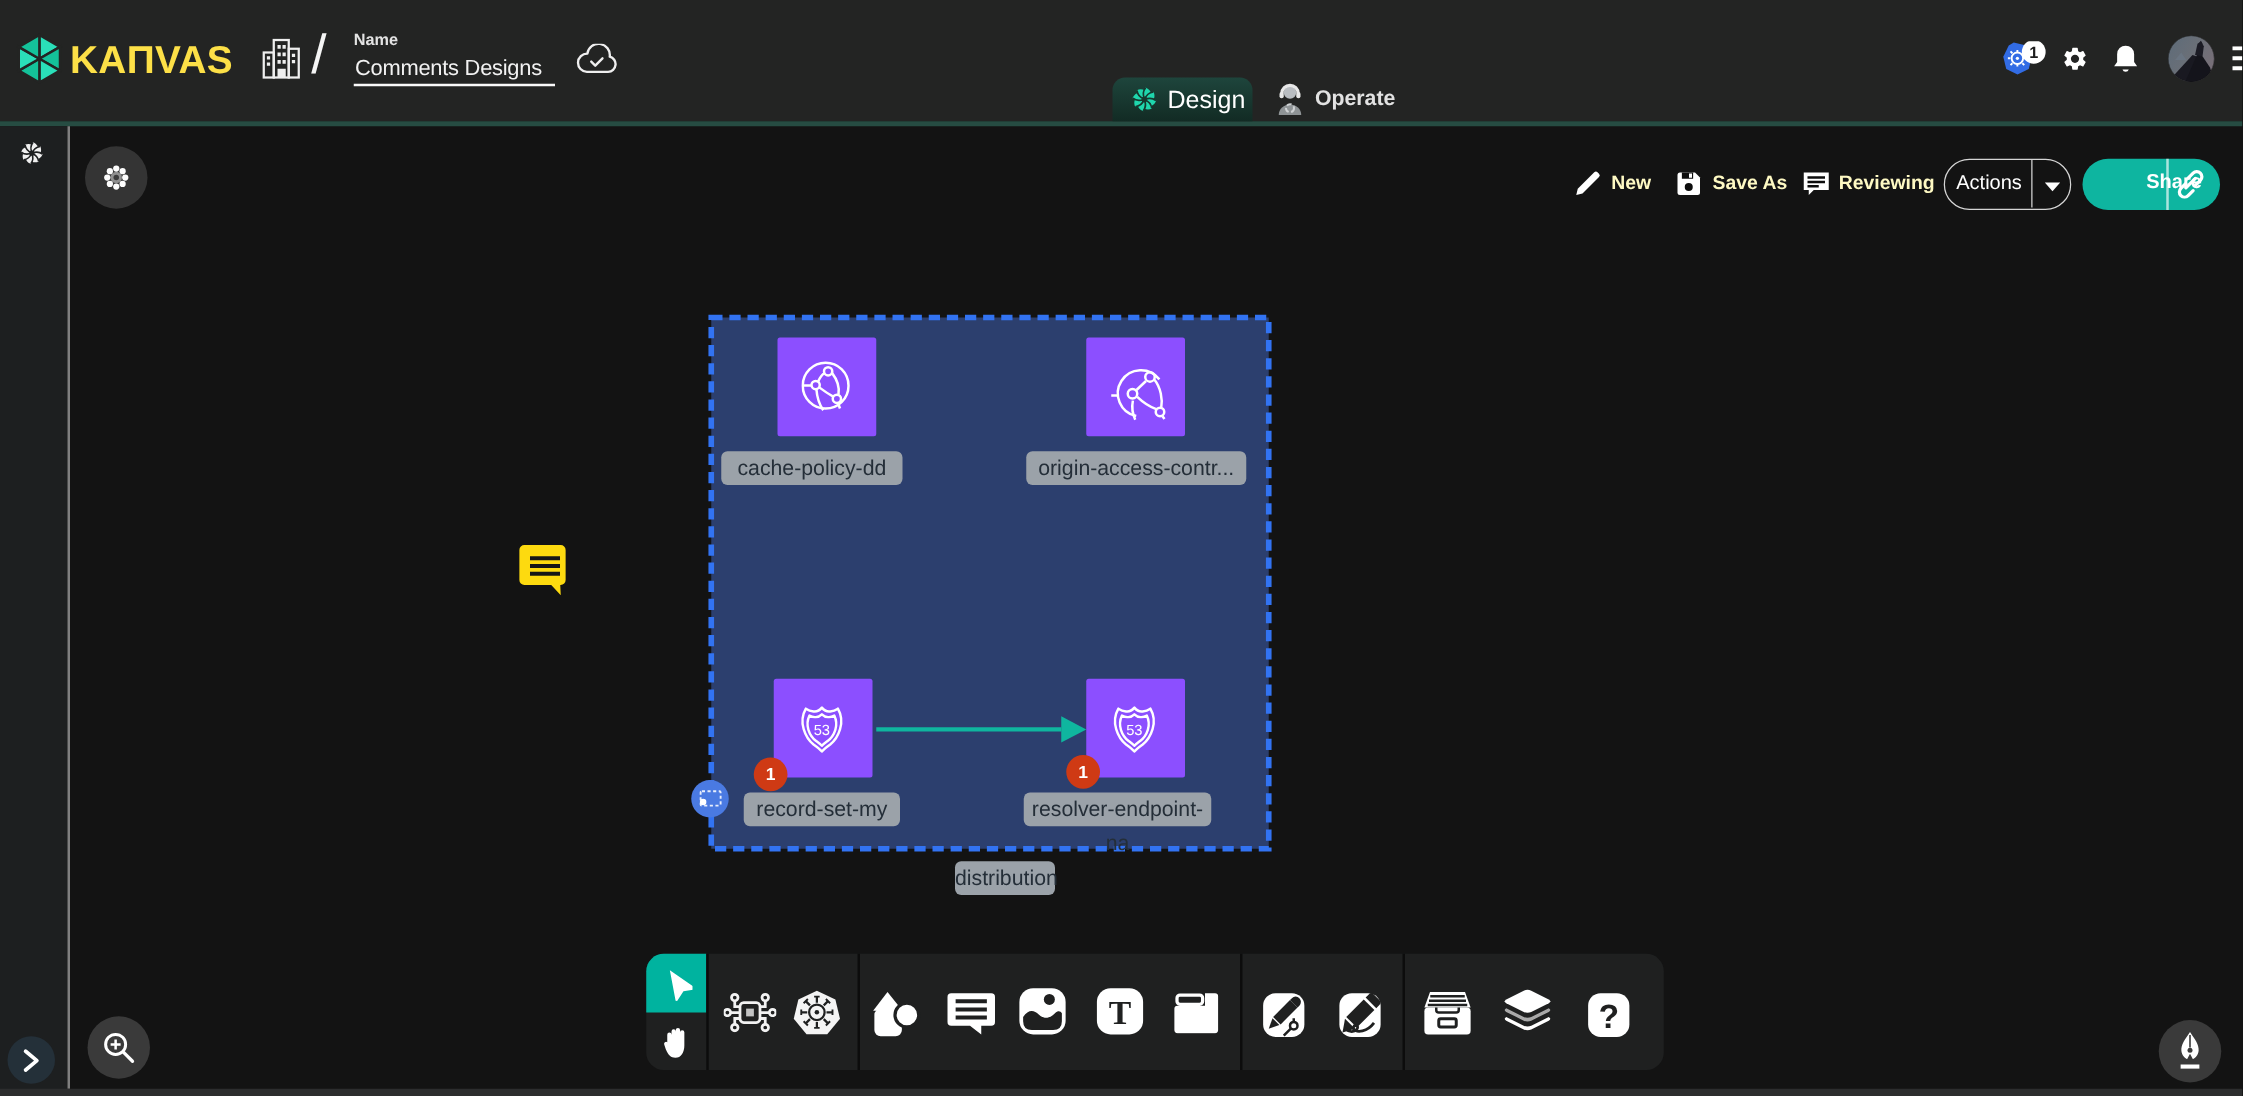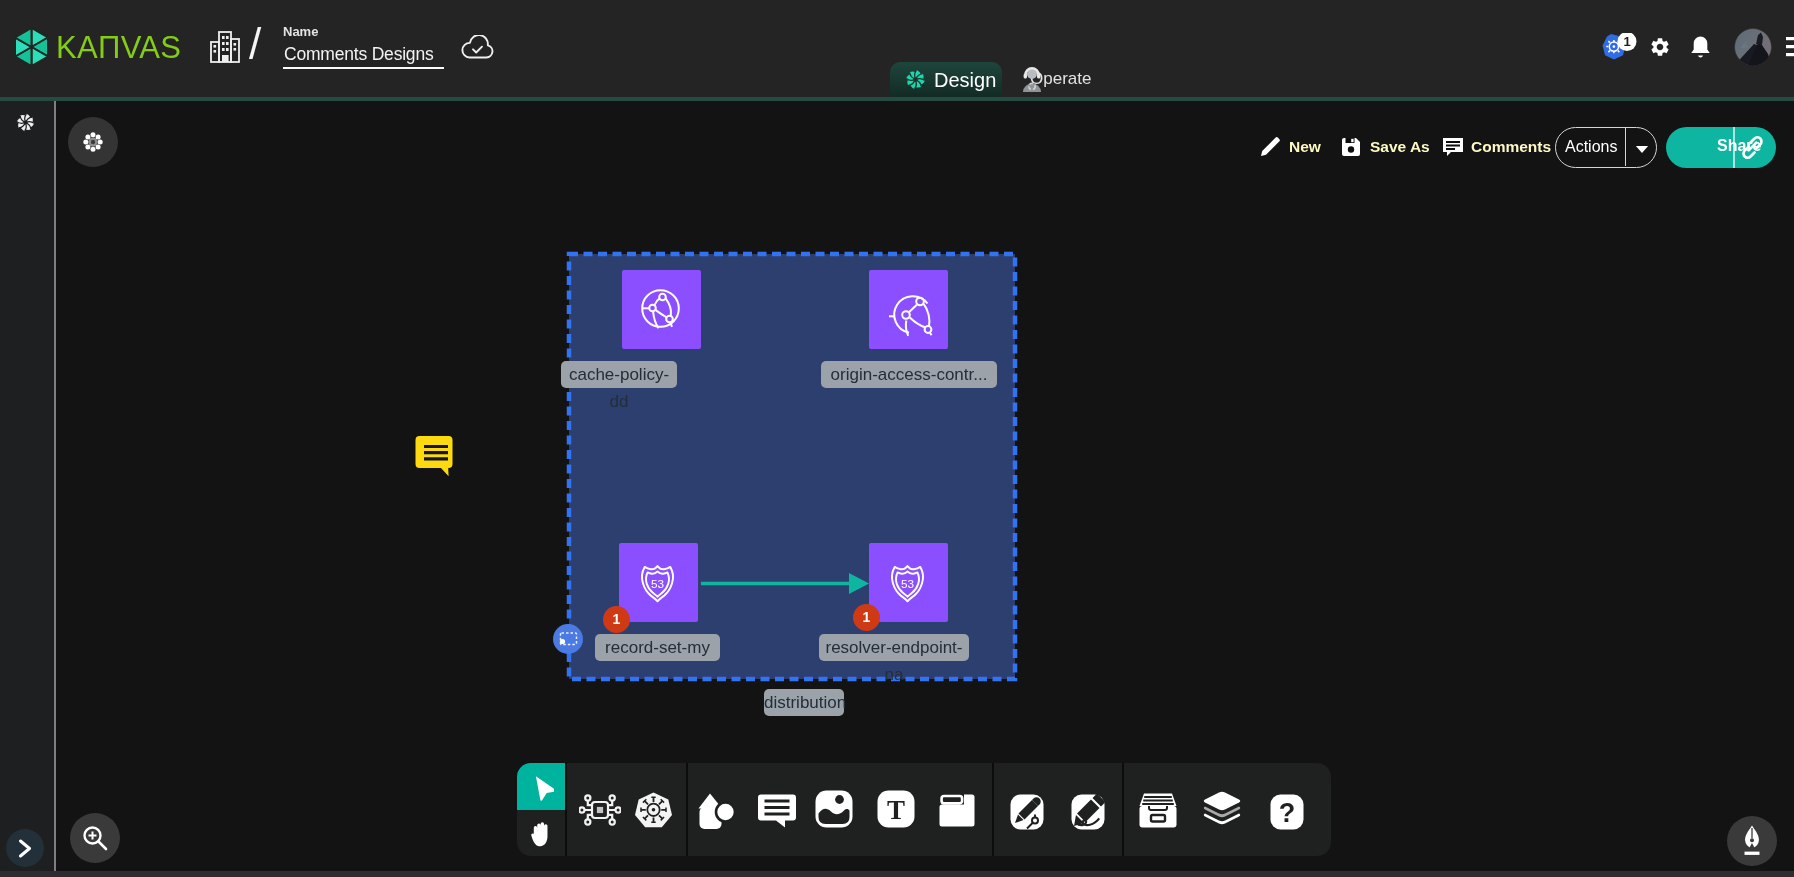--- a/index.html
+++ b/index.html
@@ -1,30 +1,30 @@
 <!DOCTYPE html>
 <html><head><meta charset="utf-8">
 <style>
   html,body{margin:0;padding:0;width:1794px;height:877px;overflow:hidden;background:#131313;
     font-family:"Liberation Sans", sans-serif;}
   .abs{position:absolute;}
   #stage{position:relative;width:1794px;height:877px;}
   
   #header{left:0;top:0;width:1794px;height:97px;background:#232423;}
   #tealline{left:0;top:97px;width:1794px;height:4px;background:#264c42;}
-  #brand{left:56px;top:30px;font-size:31px;font-weight:normal;letter-spacing:0.3px;color:#84cc16;text-align:right;}
+  #brand{left:56px;top:30px;font-size:31px;font-weight:bold;letter-spacing:0.3px;color:#fde047;text-align:right;}
   #namelabel{left:283px;top:24px;font-size:13px;font-weight:bold;color:#e3e3e3;}
   #namevalue{left:284px;top:44px;font-size:17.5px;letter-spacing:-0.2px;color:#f2f2f2;}
   #underline{left:283px;top:67px;width:161px;height:2px;background:#fafafa;}
   #slash{left:249px;top:19px;font-size:44px;font-weight:100;color:#f5f5f5;}
   
   .tab{top:62px;height:35px;border-radius:10px 10px 0 0;}
   #tabDesign{left:890px;width:112px;background:linear-gradient(180deg,#1e453c 0%,#122b24 100%);}
   #tabDesign .txt{position:absolute;left:44px;top:7px;font-size:20px;color:#fff;}
-  #tabOperate{left:984px;width:128px;}
+  #tabOperate{left:1006px;width:128px;font-weight:bold;}
   #tabOperate .txt{position:absolute;left:46px;top:7px;font-size:17px;color:#e2e2e2;}
   
   #sidebar{left:0;top:101px;width:54px;height:776px;background:#1d1f20;}
   #sidediv{left:54px;top:101px;width:1.5px;height:770px;background:#7f7f7f;}
   
   #circlebtn{left:68px;top:117px;width:50px;height:50px;border-radius:50%;background:#343434;}
   .rowtxt{font-size:15.5px;color:#fef9c3;font-weight:bold;}
   #actions{left:1555px;top:127px;width:102px;height:41px;border:1.5px solid #d5d5d5;border-radius:21px;box-sizing:border-box;}
   #actions .txt{position:absolute;left:9px;top:10px;font-size:16px;color:#fff;}
   #actions .sep{position:absolute;left:69px;top:0;width:1px;height:38px;background:#d5d5d5;}
@@ -227,21 +227,21 @@
     <rect x="5.5" y="2" width="9" height="5" fill="#0d0d0d"></rect>
     <rect x="11.2" y="2.8" width="2.4" height="3.4" fill="#fff"></rect>
   </svg>
   <div class="abs rowtxt" style="left:1370px;top:138px">Save As</div>
   <svg class="abs" style="left:1441px;top:136px" width="24" height="23" viewBox="0 0 24 23">
     <path d="M2 2 h20 v14 h-12 l-4 4 v-4 h-4 Z" fill="#fff"></path>
     <g stroke="#0d0d0d" stroke-width="2">
         <path d="M5 6 h14 M5 9.5 h14 M5 13 h9"></path>
       </g>
   </svg>
-  <div class="abs rowtxt" style="left:1471px;top:138px">Comments</div>
+  <div class="abs rowtxt" style="left:1471px;top:138px">Reviewing</div>
   <div id="actions" class="abs">
       <span class="txt">Actions</span>
       <span class="sep"></span>
     <svg style="position:absolute;left:79px;top:17px" width="14" height="9" viewBox="0 0 16 10">
         <polygon points="1,1 15,1 8,9" fill="#fff"></polygon>
       </svg>
   </div>
   <div id="share" class="abs">
       <span class="txt">Share</span>
       <span class="sep"></span>
@@ -304,21 +304,21 @@
       <path d="M18 9.3 C16.5 10.8 14.5 11.6 12.5 11.4 C11 11.3 9.5 10.8 8.3 10.2 C6.7 13.6 6.4 17.8 7.5 21.3 C8.6 24.8 10.8 28 13.5 30 C15.2 31.3 16.8 32.4 18 33.8 C19.2 32.4 20.8 31.3 22.5 30 C25.2 28 27.4 24.8 28.5 21.3 C29.6 17.8 29.3 13.6 27.7 10.2 C26.5 10.8 25 11.3 23.5 11.4 C21.5 11.6 19.5 10.8 18 9.3 Z"></path>
     </g>
     <text x="18" y="25.5" font-size="11.5" fill="#fff" text-anchor="middle">53</text>
   </svg>
 
   <svg class="abs" style="left:695px;top:565px" width="180" height="40" viewBox="0 0 180 40">
     <line x1="6" y1="18.5" x2="154" y2="18.5" stroke="#0fb69f" stroke-width="3.5"></line>
     <polygon points="154,8 174,18.5 154,29" fill="#0fb69f"></polygon>
   </svg>
 
-  <div class="abs nlabel" style="left:561px;top:361px;width:116px">cache-policy-dd</div>
+  <div class="abs nlabel" style="left:577px;top:361px;width:145px">cache-policy-dd</div>
   <div class="abs nlabel" style="left:821px;top:361px;width:176px">origin-access-contr...</div>
   <div class="abs nlabel" style="left:595px;top:634px;width:125px">record-set-my</div>
   <div class="abs nlabel" style="left:819px;top:634px;width:150px">resolver-endpoint-na</div>
   <div class="abs nlabel" style="left:764px;top:689px;width:80px">distribution</div>
 
   <div class="abs badge" style="left:603px;top:606px">1</div>
   <div class="abs badge" style="left:853px;top:604px">1</div>
 
   <svg class="abs" style="left:552px;top:623px" width="32" height="32" viewBox="0 0 32 32">
     <circle cx="16" cy="16" r="15" fill="#4a7ae2"></circle>

